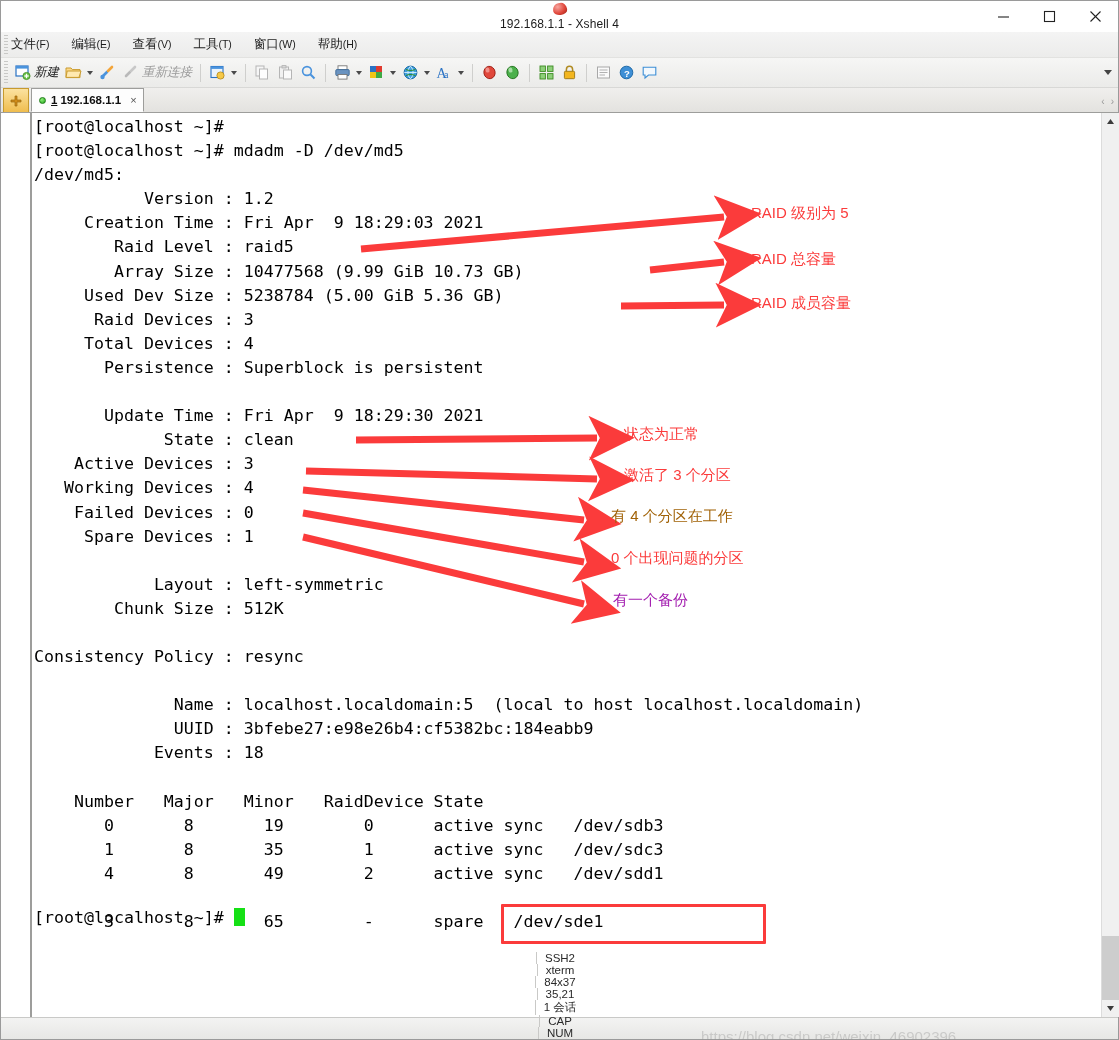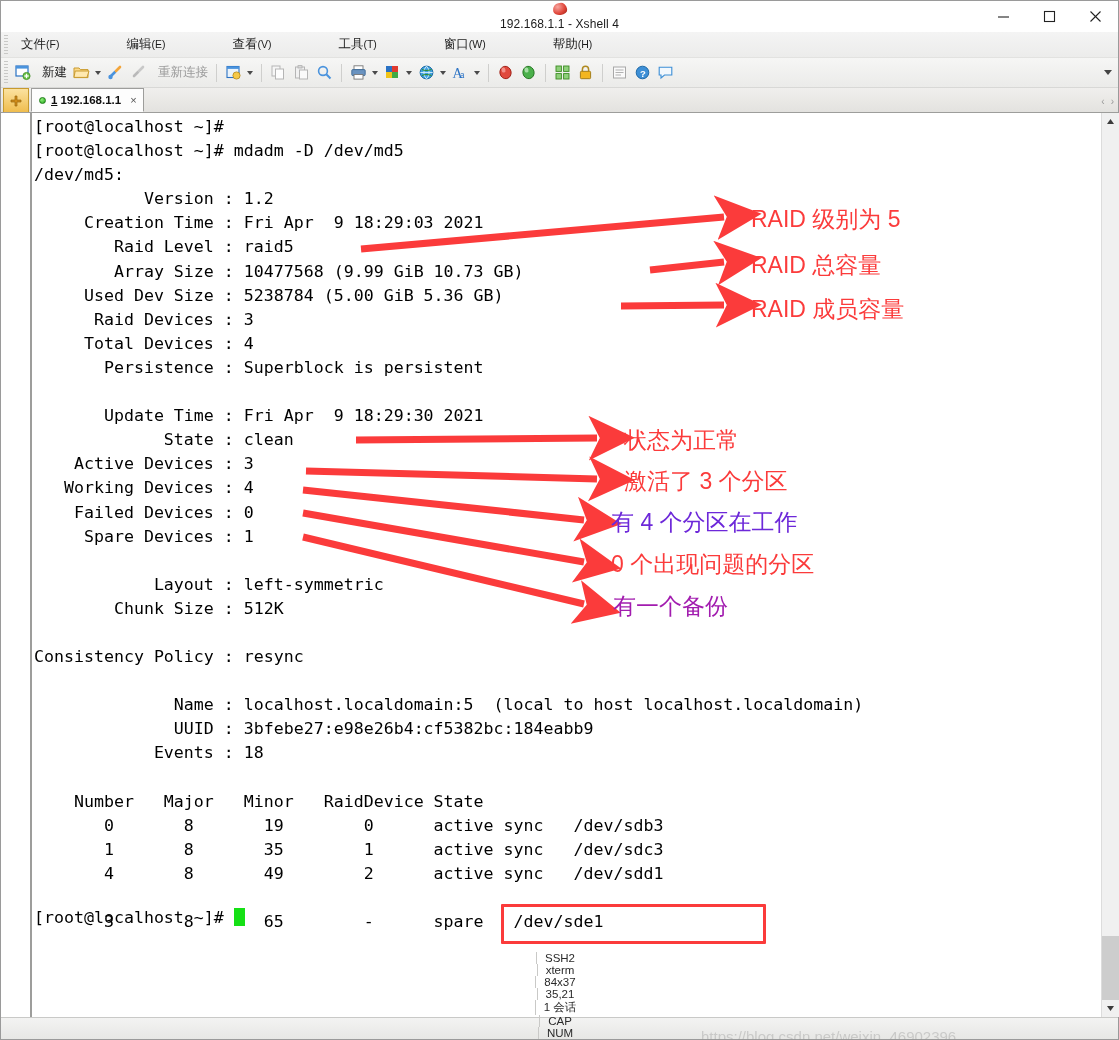--- a/index.html
+++ b/index.html
@@ -47,43 +47,41 @@
     font-size: 13px; color: #222;
   }
   .winbtn svg { display:block; }
 
   
   .menubar {
     height: 26px; min-height:26px;
     background: linear-gradient(to bottom,#f4f4f4 0%, #ececeb 100%);
     border-bottom: 1px solid #e2e2e0;
     display: flex; align-items: center;
-    padding-left: 10px;
     position: relative;
-    gap: 45px;
   }
   .gripper { position:absolute; left:3px; top:3px; bottom:3px; width:4px;
              background: repeating-linear-gradient(to bottom,#c8c8c6 0 1px,transparent 1px 3px); }
   .menu-item {
     font-size: 12.5px; color:#1c1c1c; padding: 2px 10px 3px 10px; margin-right:2px;
     white-space: nowrap;
   }
   .menu-item .mn { font-size: 10.5px; }
 
   
   .toolbar {
     height: 30px; min-height:30px;
     background: linear-gradient(to bottom,#f6f6f5 0%, #ebebe9 100%);
     border-bottom: 1px solid #d8d8d6;
     display: flex; align-items: center;
     padding-left: 10px;
     position: relative;
   }
   .tb { display:flex; align-items:center; height:24px; padding:0 3px; }
-  .tb-label { font-size: 12.5px; color:#1c1c1c; margin-left:11px; }
+  .tb-label { font-size: 12.5px; color:#1c1c1c; margin-left:3px;font-style:italic; }
   .tb-label.dim { color:#9b9b9b; }
   .caret { width:0;height:0;border-left:3.5px solid transparent;border-right:3.5px solid transparent;
            border-top:4px solid #4a4a4a; margin-left:5px; }
   .sep { width:1px; height:18px; background:#cfcfcd; margin:0 5px; }
   .tb-overflow { position:absolute; right:6px; width:0;height:0;
       border-left:4px solid transparent;border-right:4px solid transparent;border-top:5px solid #444;}
 
   
   .ic { width:17px; height:17px; position:relative; display:inline-block; }
   .ic svg { display:block; }
@@ -158,21 +156,21 @@
     font-size: 11.5px; color:#2a2a2a; position:relative;flex-direction:column;
   }
   .st-cell { padding: 0 8px; border-left:1px solid #c9c9c7; height:16px; display:flex;align-items:center;
              white-space:nowrap; }
   .st-grip { width:14px; height:14px; margin-left:3px; margin-right:2px;
              background: repeating-linear-gradient(135deg,#b9b9b7 0 1px,transparent 1px 3px); }
 
   
   .overlay { position:absolute; left:0; top:0; width:1119px; height:1040px; pointer-events:none; z-index:5; }
   .anno {
-    position:absolute; color:#fb3b3b; font-size: 23px;
+    position:absolute; color:#fb3b3b; font-size: 15px;
     font-family: "Liberation Sans", sans-serif; white-space: pre;
   }
   .anno-big { font-size: 20px; }
   .watermark {
     position:absolute; color: rgba(150,150,150,0.38); font-size: 15px;
     white-space: pre; font-family:"Liberation Sans", sans-serif;
   }
   .redbox {
     position:absolute; border: 3px solid #fb3b3b; border-radius: 1px;
   }
@@ -536,20 +534,20 @@
       <path d="M302,536 L583,603" stroke="#fb3b3b" stroke-width="7" marker-end="url(#ah)" fill="none"></path>
     </svg>
 
     <div class="redbox" id="hlbox" style="left: 500px; top: 903px; width: 265px; height: 40px; border-color: rgb(251, 59, 59);"></div>
 
     <div class="anno" style="left: 750px; top: 203px; color: rgb(251, 59, 59);">RAID 级别为 5</div>
     <div class="anno" style="left: 750px; top: 249px; color: rgb(251, 59, 59);">RAID 总容量</div>
     <div class="anno" style="left: 750px; top: 293px; color: rgb(251, 59, 59);">RAID 成员容量</div>
     <div class="anno" style="left: 623px; top: 424px; color: rgb(251, 59, 59);">状态为正常</div>
     <div class="anno" style="left: 623px; top: 465px; color: rgb(251, 59, 59);">激活了 3 个分区</div>
-    <div class="anno" style="left: 610px; top: 506px; color: #6d28d9;">有 4 个分区在工作</div>
+    <div class="anno" style="left: 610px; top: 506px; color: #a16207;">有 4 个分区在工作</div>
     <div class="anno" style="left: 610px; top: 548px; color: rgb(251, 59, 59);">0 个出现问题的分区</div>
     <div class="anno" style="left: 612px; top: 590px; color: #a21caf;">有一个备份</div>
 
     <div class="watermark" style="left:700px; top:1008px;margin-top:19px;">https://blog.csdn.net/weixin_46902396</div>
   </div>
 
 </div>
 
 </body></html>

